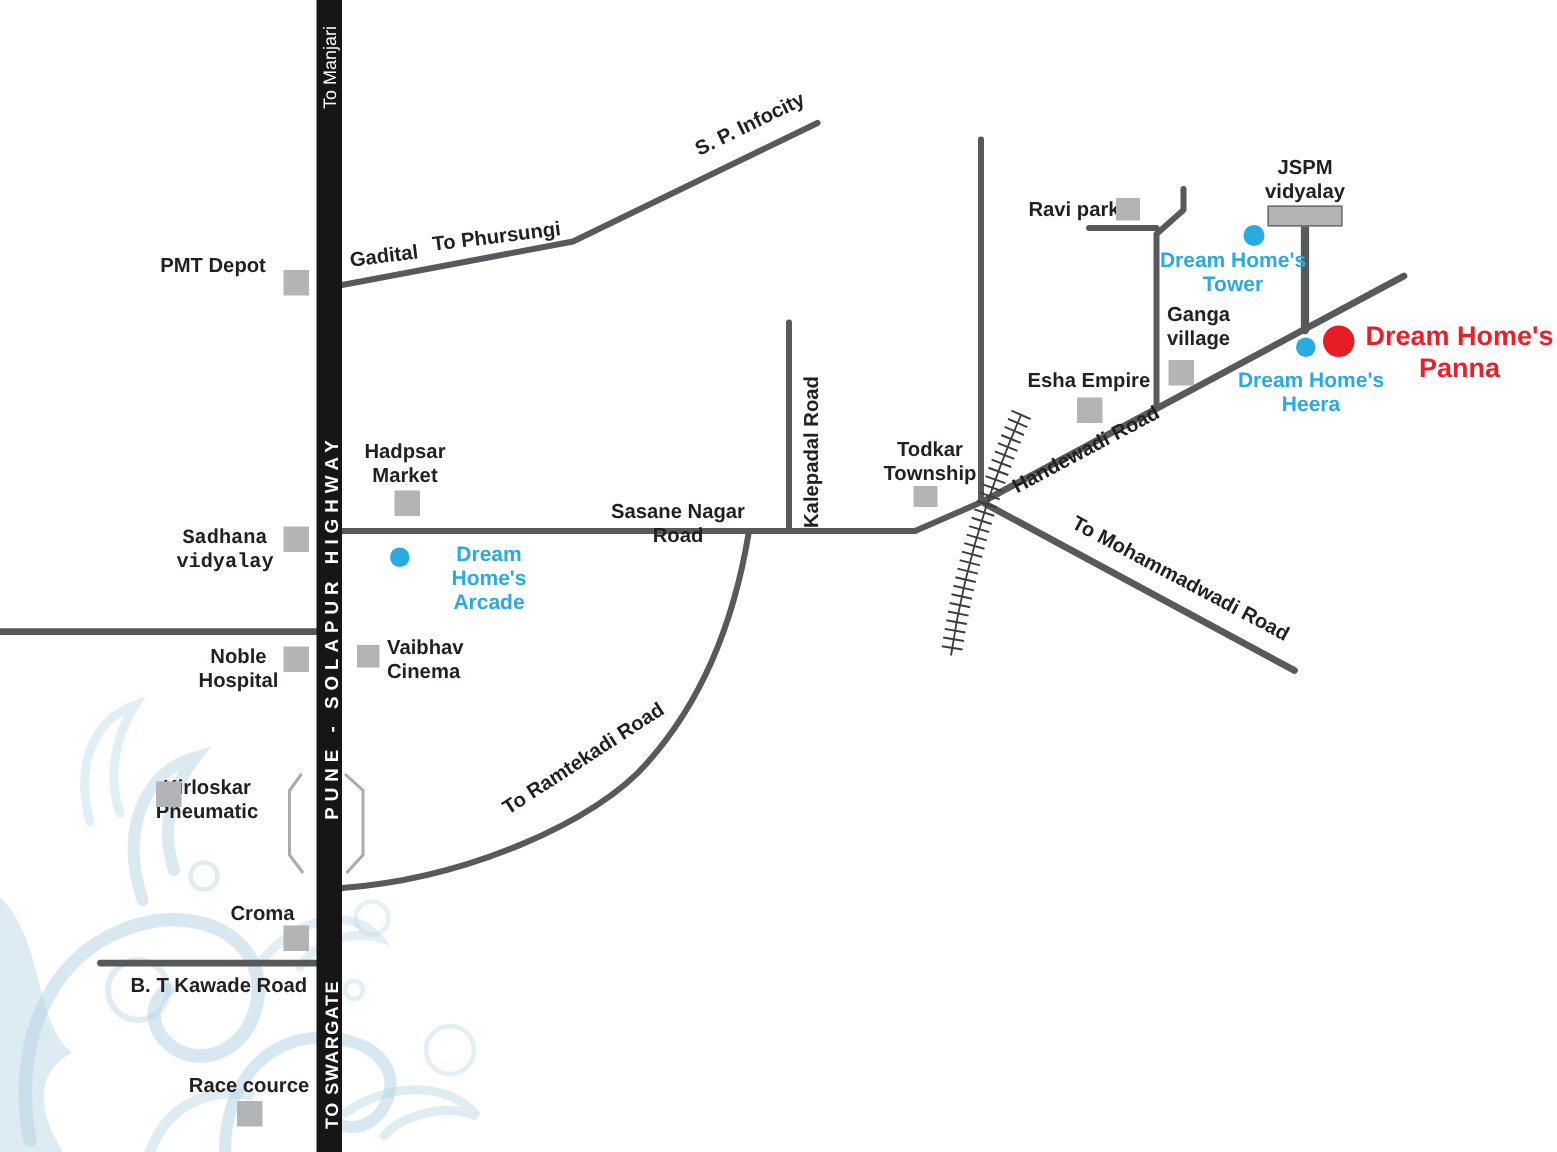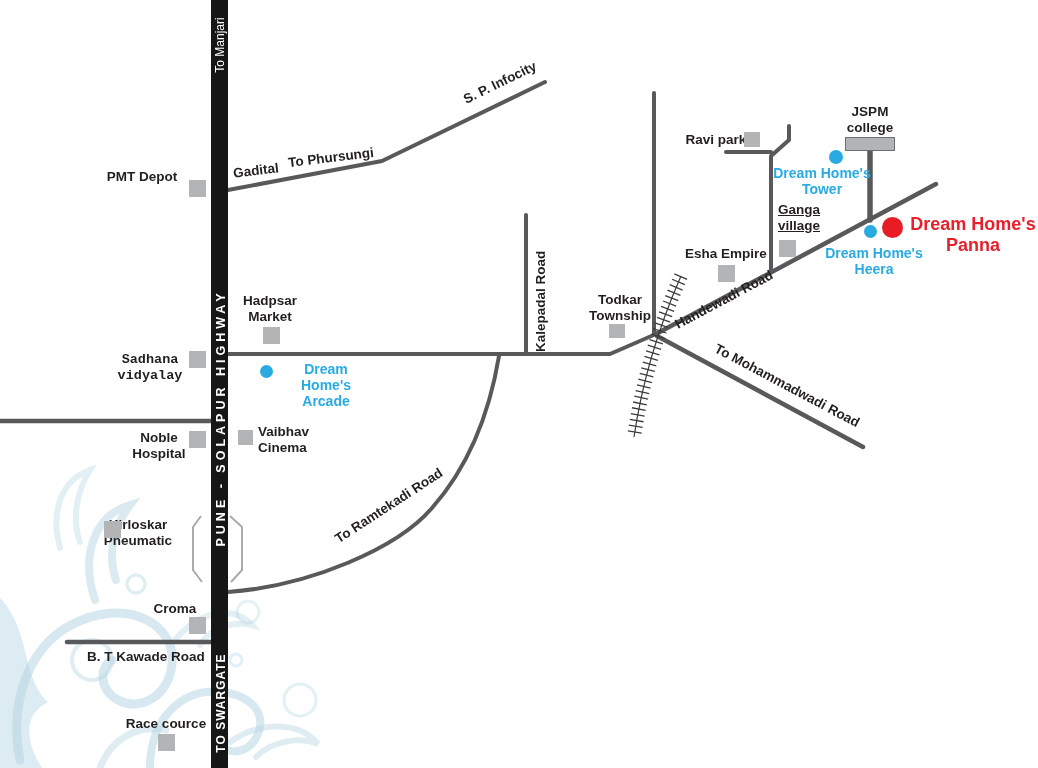--- a/index.html
+++ b/index.html
@@ -71,20 +71,21 @@
     <rect x="211" y="0" width="17" height="768" fill="#161616"></rect>
   </svg>
 
   <div class="vtext" style="left:170px;top:38px;width:100px;">To Manjari</div>
   <div class="vtext" style="left:40px;top:411px;width:362px;font-weight:bold;font-size:12.5px;letter-spacing:4px;">PUNE - SOLAPUR HIGHWAY</div>
   <div class="vtext" style="left:164px;top:696px;width:114px;font-weight:bold;letter-spacing:1px;">TO SWARGATE</div>
 
   <div class="lbl c" style="left:228px;top:163px;width:56px;transform:rotate(-7deg);">Gadital</div>
   <div class="lbl c" style="left:288px;top:150px;width:86px;transform:rotate(-7deg);">To Phursungi</div>
   <div class="lbl c" style="left:448px;top:75px;width:104px;transform:rotate(-26deg);">S. P. Infocity</div>
+  <div class="lbl c" style="left:390px;top:333px;width:124px;">Sasane Nagar Road</div>
   <div class="lbl" style="left:533px;top:352px;"><span style="display:inline-block;transform:rotate(-90deg);transform-origin:0 0;white-space:nowrap;">Kalepadal Road</span></div>
   <div class="lbl c" style="left:318px;top:498px;width:142px;transform:rotate(-33deg);">To Ramtekadi Road</div>
   <div class="lbl" style="left:87px;top:649px;width:130px;">B. T Kawade Road</div>
   <div class="lbl c" style="left:653px;top:292px;width:142px;transform:rotate(-28deg);">Handewadi Road</div>
   <div class="lbl c" style="left:698px;top:378px;width:178px;transform:rotate(28deg);">To Mohammadwadi Road</div>
 
   <div class="lbl r" style="left:98px;top:169px;width:88px;">PMT Depot</div>
   <div class="lbl c" style="left:224px;top:293px;width:92px;">Hadpsar
 Market</div>
   <div class="lbl c" style="left:104px;top:352px;width:92px;font-family:Liberation Mono, monospace;">Sadhana
@@ -95,22 +96,22 @@
 Cinema</div>
   <div class="lbl c" style="left:90px;top:517px;width:96px;">Kirloskar
 Pneumatic</div>
   <div class="lbl r" style="left:148px;top:601px;width:54px;">Croma</div>
   <div class="lbl c" style="left:120px;top:716px;width:92px;">Race cource</div>
   <div class="lbl c" style="left:584px;top:292px;width:72px;">Todkar
 Township</div>
   <div class="lbl" style="left:685px;top:246px;width:84px;">Esha Empire</div>
   <div class="lbl" style="left:684px;top:132px;width:64px;text-align:center;">Ravi park</div>
   <div class="lbl c" style="left:838px;top:104px;width:64px;">JSPM
-college</div>
-  <div class="lbl" style="left:778px;top:202px;width:60px;text-decoration:underline;">Ganga
+vidyalay</div>
+  <div class="lbl" style="left:778px;top:202px;width:60px;">Ganga
 village</div>
 
   <div class="lbl c blue" style="left:278px;top:361px;width:96px;">Dream Home's
 Arcade</div>
   <div class="lbl c blue" style="left:772px;top:165px;width:100px;">Dream Home's
 Tower</div>
   <div class="lbl c blue" style="left:824px;top:245px;width:100px;">Dream Home's
 Heera</div>
   <div class="lbl c red" style="left:908px;top:214px;width:130px;">Dream Home's
 Panna</div>

